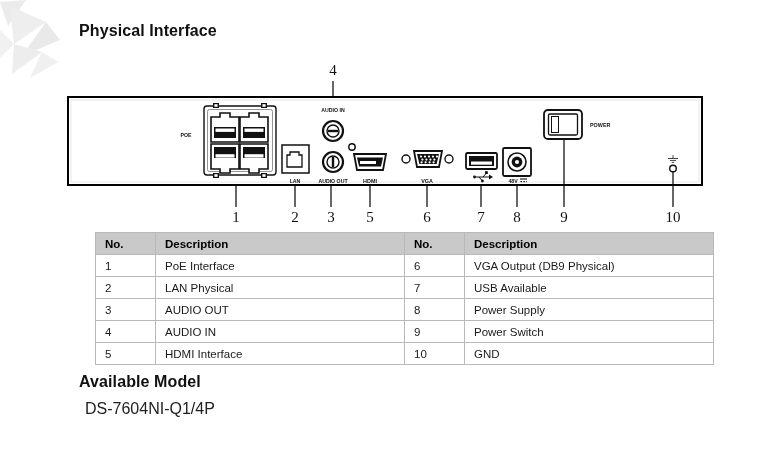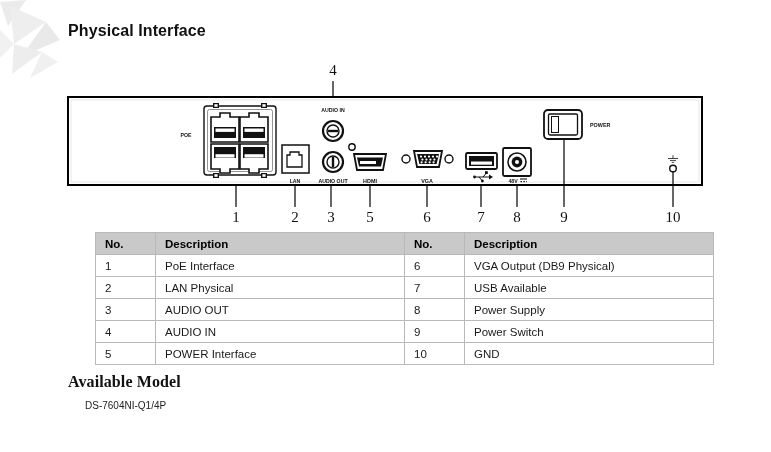--- a/index.html
+++ b/index.html
@@ -25,27 +25,28 @@
   }
 
   
   .h-title {
     position: absolute;
     font-size: 16px;
     font-weight: bold;
     letter-spacing: 0.1px;
     color: #111;
     white-space: nowrap;
+    margin-left: 11px;
   }
   #page-title { left: 68px; top: 22px; }
-  #model-title { left: 68px; top: 373px; font-family: Liberation Serif, serif; }
+  #model-title { left: 68px; top: 373px; }
   #model-value {
     position: absolute;
     left: 76px; top: 400px;
-    font-size: 10px;
+    font-size: 16px;
     color: #222;
     white-space: nowrap;
     padding-left: 9px;
   }
 
   
   #diagram {
     position: absolute;
     left: 0; top: 55px;
     width: 771px; height: 175px;
@@ -295,21 +296,21 @@
       <td>Power Supply</td>
     </tr>
     <tr>
       <td>4</td>
       <td>AUDIO IN</td>
       <td>9</td>
       <td>Power Switch</td>
     </tr>
     <tr>
       <td>5</td>
-      <td>POWER Interface</td>
+      <td>HDMI Interface</td>
       <td>10</td>
       <td>GND</td>
     </tr>
   </tbody>
 </table>
 
 <div class="h-title" id="model-title">Available Model</div>
 <div id="model-value">DS-7604NI-Q1/4P</div>
 
 </body></html>

